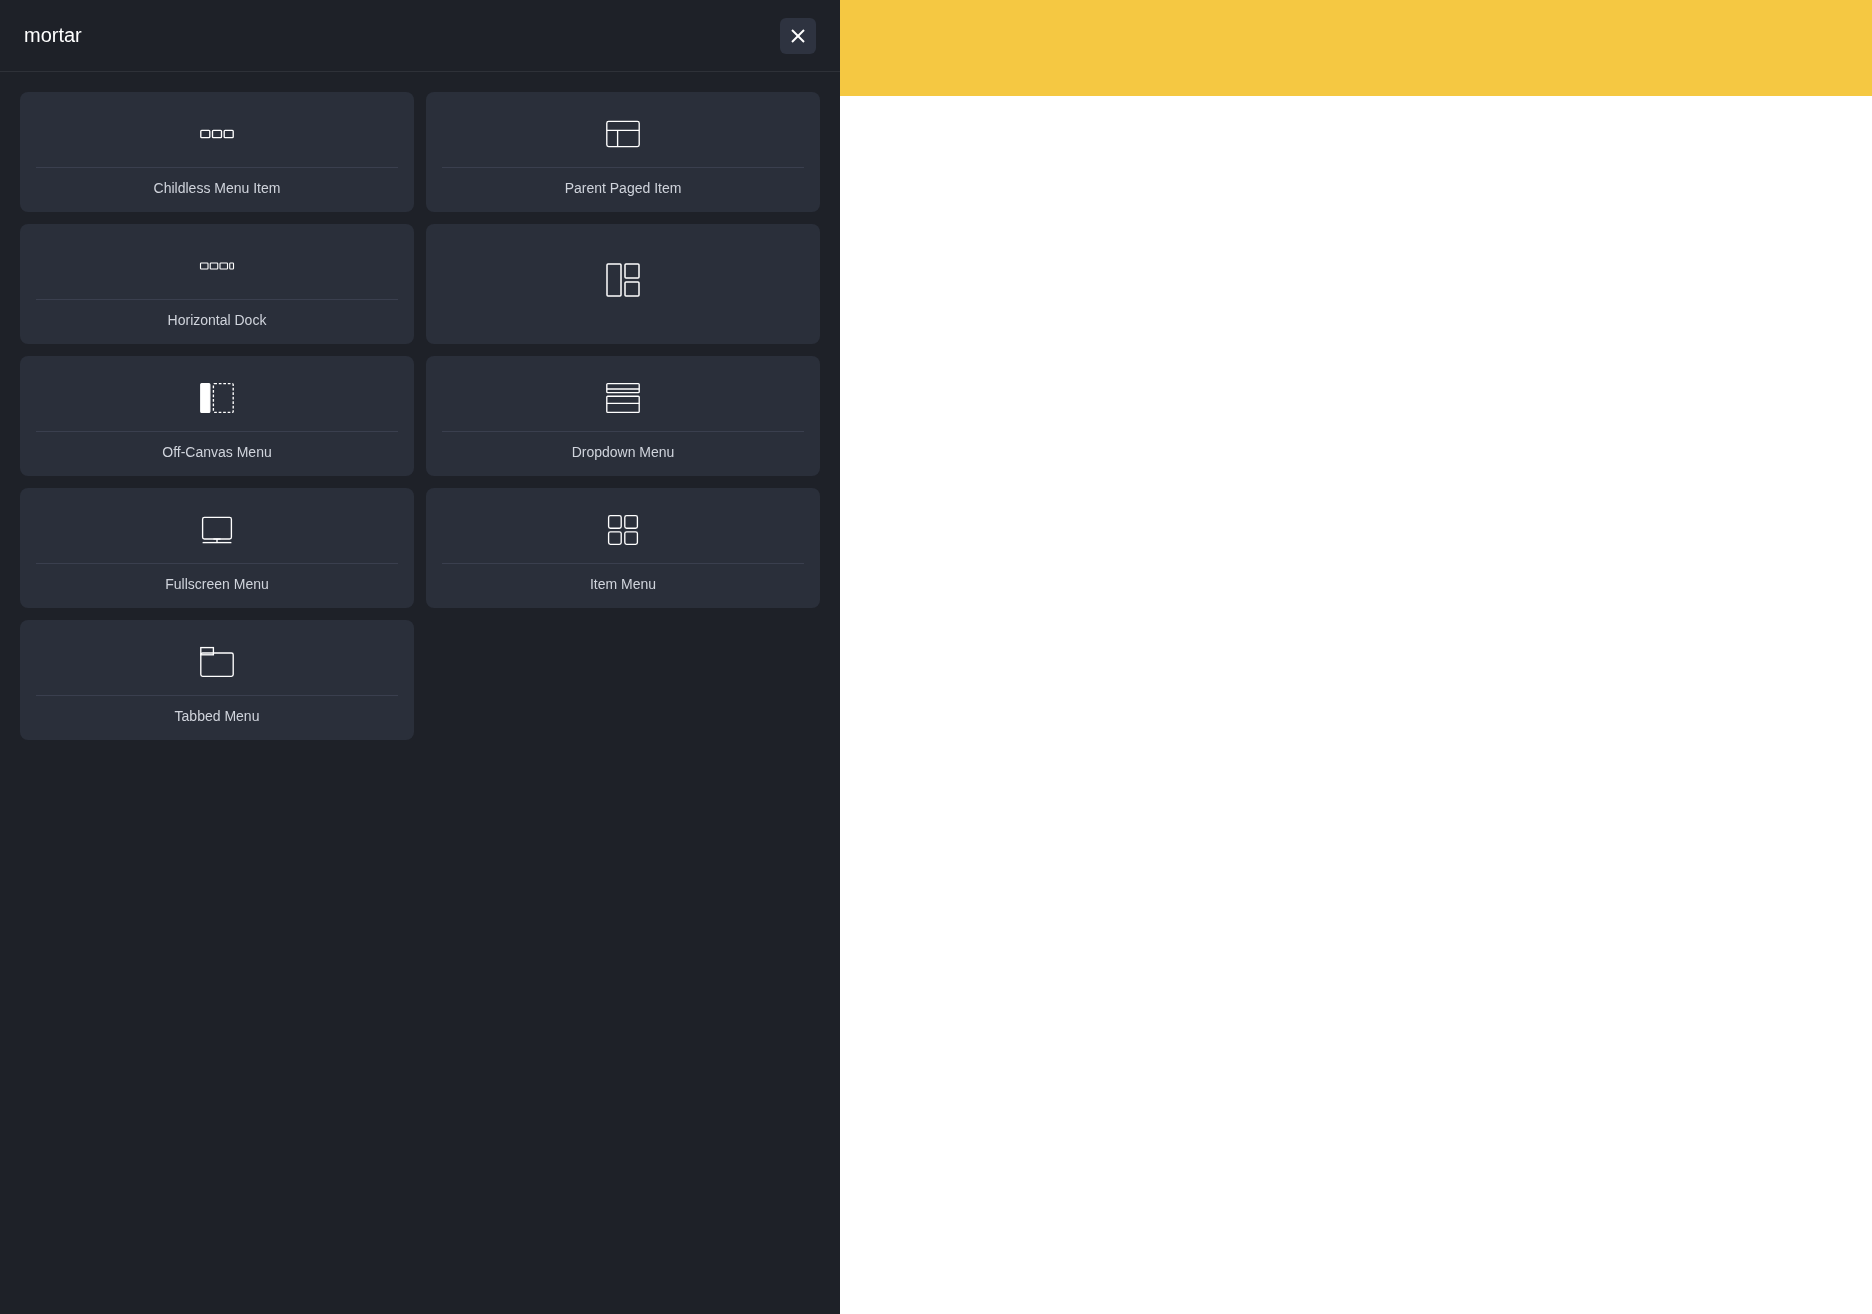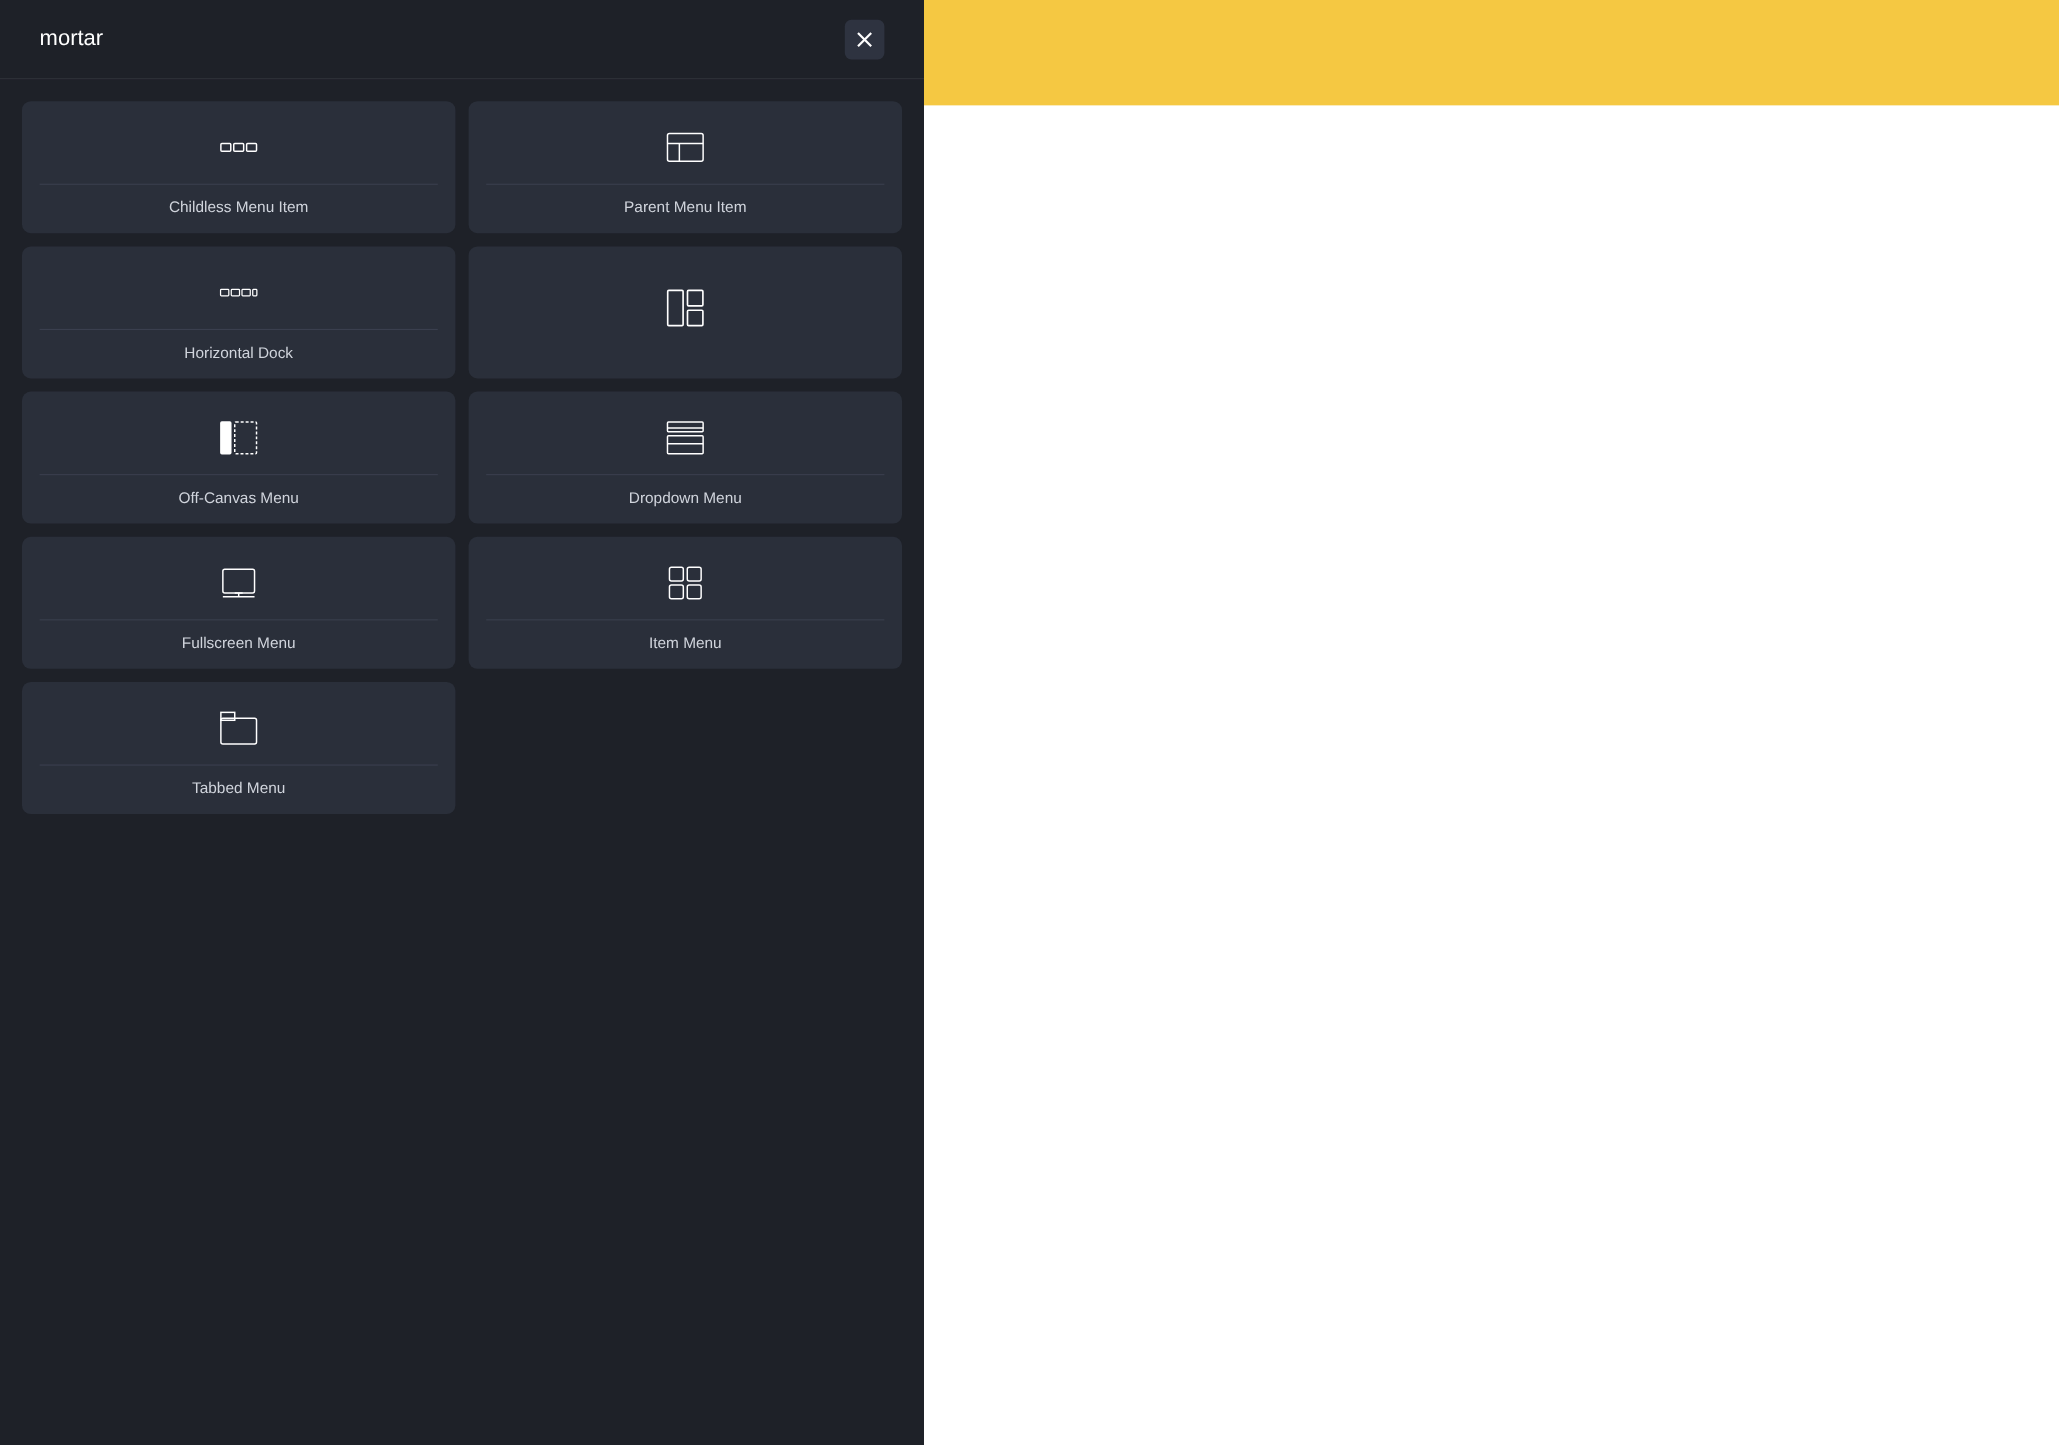--- a/index.html
+++ b/index.html
@@ -16,21 +16,21 @@
       background: #1e2128;
       display: flex;
       flex-direction: column;
       flex-shrink: 0;
     }
 
     .header {
       display: flex;
       align-items: center;
       justify-content: space-between;
-      padding: 0 36px;
+      padding: 0 24px;
       height: 72px;
       border-bottom: 1px solid #2e3138;
       background: #1e2128;
     }
 
     .header-title {
       color: #ffffff;
       font-size: 20px;
       font-weight: 400;
     }
@@ -143,21 +143,21 @@
     </button>
 
     <button class="grid-item">
       <div class="icon-area">
         <svg class="icon" viewBox="0 0 40 32">
           <rect x="2" y="2" width="36" height="28" rx="2"></rect>
           <line x1="2" y1="12" x2="38" y2="12"></line>
           <line x1="14" y1="12" x2="14" y2="30"></line>
         </svg>
       </div>
-      <div class="item-label">Parent Menu Item</div>
+      <div class="item-label">Parent Paged Item</div>
     </button>
 
 
     <button class="grid-item">
       <div class="icon-area">
         <svg class="icon" viewBox="0 0 48 16">
           <rect x="2" y="4" width="10" height="8" rx="1"></rect>
           <rect x="15" y="4" width="10" height="8" rx="1"></rect>
           <rect x="28" y="4" width="10" height="8" rx="1"></rect>
           <rect x="41" y="4" width="5" height="8" rx="1"></rect>

